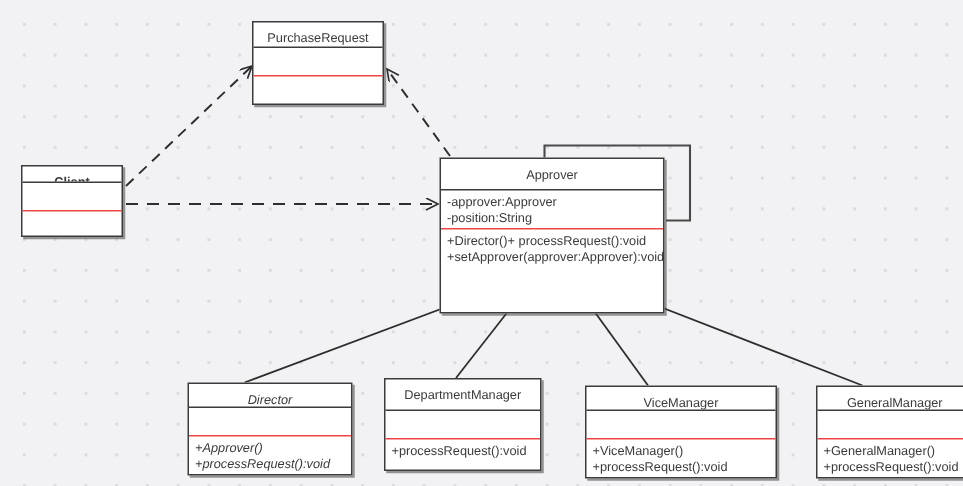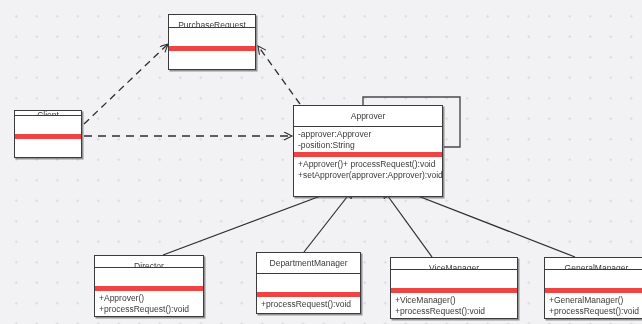--- a/index.html
+++ b/index.html
@@ -29,34 +29,33 @@
     pointer-events: none;
   }
   .uml-class {
     position: absolute;
     background: #ffffff;
     border: 1px solid #3b3b3b;
     box-sizing: border-box;
     box-shadow: 1.5px 1.5px 0 rgba(70,70,70,0.55);
     display: flex;
     flex-direction: column;
-    justify-content: flex-end;
   }
   .uml-name {
     text-align: center;
     font-size: 8.5px;
     color: #3a3a3a;
     padding: 5px 2px 5px 2px;
     border-bottom: 1px solid #3b3b3b;
     line-height: 10px;
     white-space: nowrap;
     overflow: hidden;
   }
   .uml-attrs {
-    border-bottom: 5px solid #ef4444;
+    border-bottom: 1px solid #ef4444;
     padding: 2px 3px 2px 4px;
     font-size: 8.5px;
     color: #3a3a3a;
     line-height: 10.5px;
     flex: 0 0 auto;
   }
   .uml-ops {
     padding: 2px 3px 2px 4px;
     font-size: 8.5px;
     color: #3a3a3a;
@@ -117,39 +116,39 @@
       <path d="M575,257 L400,189" fill="none" stroke="#2e2e2e" stroke-width="1.2" marker-end="url(#hollowTri)"></path>
     </g>
   </svg>
 
   <div class="uml-class" style="left:168px; top:14px; width:88px; height:56px;">
     <div class="uml-name">PurchaseRequest</div>
     <div class="uml-attrs empty-row"></div>
     <div class="uml-ops empty-row"></div>
   </div>
 
-  <div class="uml-class" style="left:14px; top:110px; width:68px; height:48px;">
+  <div class="uml-class" style="left:14px; top:110px; width:68px; height:48px;font-weight:bold;">
     <div class="uml-name">Client</div>
     <div class="uml-attrs empty-row"></div>
     <div class="uml-ops empty-row"></div>
   </div>
 
-  <div class="uml-class" style="left:293px; top:105px; width:150px; height:92px;">
+  <div class="uml-class" style="left:293px; top:105px; width:150px; height:104px;">
     <div class="uml-name">Approver</div>
     <div class="uml-attrs">
       <div class="uml-line">-approver:Approver</div>
       <div class="uml-line">-position:String</div>
     </div>
     <div class="uml-ops">
-      <div class="uml-line">+Approver()+ processRequest():void</div>
+      <div class="uml-line">+Director()+ processRequest():void</div>
       <div class="uml-line">+setApprover(approver:Approver):void</div>
     </div>
   </div>
 
-  <div class="uml-class" style="left:94px; top:255px; width:110px; height:62px;">
+  <div class="uml-class" style="left:125px; top:255px; width:110px; height:62px;font-style:italic;">
     <div class="uml-name">Director</div>
     <div class="uml-attrs empty-row"></div>
     <div class="uml-ops">
       <div class="uml-line">+Approver()</div>
       <div class="uml-line">+processRequest():void</div>
     </div>
   </div>
 
   <div class="uml-class" style="left:256px; top:252px; width:105px; height:62px;">
     <div class="uml-name">DepartmentManager</div>

